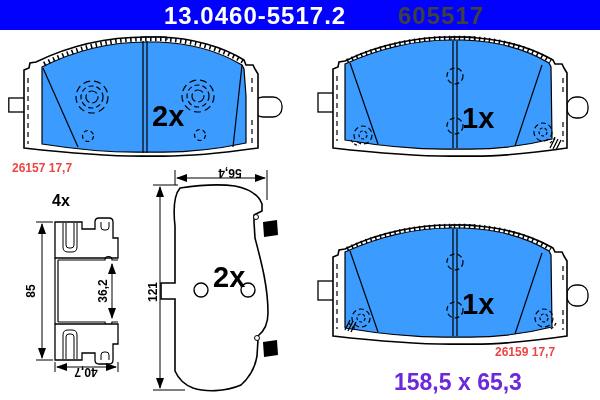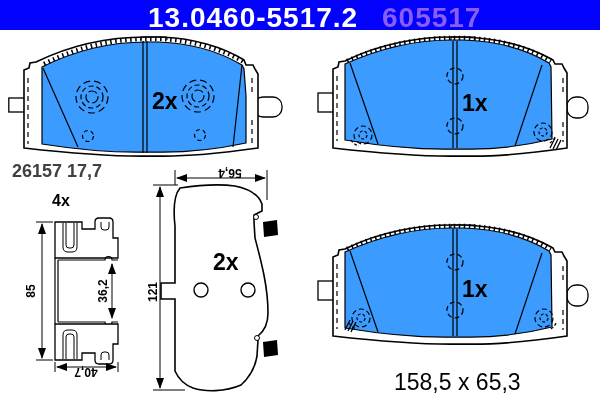--- a/index.html
+++ b/index.html
@@ -1,42 +1,42 @@
 <!DOCTYPE html>
 <html><head>
 <meta charset="utf-8">
 <style>
   html,body{margin:0;padding:0;background:#fff;}
   #stage{position:relative;width:600px;height:400px;background:#fff;overflow:hidden;
          font-family:"Liberation Sans","DejaVu Sans",sans-serif;}
   .abs{position:absolute;}
   #header-bar{left:0;top:0;width:600px;height:30px;}
-  .hdr-txt{top:2px;font-size:28px;font-weight:bold;letter-spacing:1px;white-space:nowrap;}
+  .hdr-txt{top:2px;font-size:24px;font-weight:bold;letter-spacing:1px;white-space:nowrap;margin-left:16px;}
   #part-number{left:148px;}
   #sku{left:382px;}
-  .art-label{font-size:18px;font-weight:bold;color:#404040;white-space:nowrap;letter-spacing:0px;}
+  .art-label{font-size:12px;font-weight:bold;color:#ef4444;white-space:nowrap;letter-spacing:0px;}
   .qty{font-weight:bold;color:#000;white-space:nowrap;}
-  .qty-lg{font-size:23px;}
-  #size-label{font-size:23px;font-weight:normal;color:#000000;white-space:nowrap;}
+  .qty-lg{font-size:29px;margin-top:12px;}
+  #size-label{font-size:23px;font-weight:bold;color:#6d28d9;white-space:nowrap;}
   svg{display:block;overflow:visible;}
   .outline{fill:#fff;stroke:#000;stroke-width:1.6;}
   .pad{stroke:#000;stroke-width:1.2;}
   .ln{fill:none;stroke:#000;stroke-width:1.2;}
   .thin{fill:none;stroke:#000;stroke-width:1;}
   .dim{fill:none;stroke:#000;stroke-width:1;}
   .dimtxt{font:bold 12px "Liberation Sans","DejaVu Sans",sans-serif;fill:#000;}
 </style>
 </head>
 <body>
 
 <div id="stage">
 
   <div id="header-bar" class="abs" style="background-color: rgb(2, 1, 254);"></div>
   <div id="part-number" class="abs hdr-txt" style="color: rgb(255, 255, 255);">13.0460-5517.2</div>
-  <div id="sku" class="abs hdr-txt" style="color: #8b5cf6; text-align: center;">605517</div>
+  <div id="sku" class="abs hdr-txt" style="color: #404040; text-align: center;">605517</div>
 
   <svg class="abs" style="left:8px;top:36px" width="292" height="130" viewBox="0 0 292 130">
     <rect x="0.8" y="62" width="17" height="14" class="outline" style="stroke-width:1.3"></rect>
     <rect x="246" y="61" width="28" height="20" rx="9" class="outline" style="stroke-width:1.3"></rect>
     <path class="outline" d="M 16,34 L 21,32 L 22,27 L 28,26
       C 65,8 105,1 138,1 L 152,1 C 185,2 215,11 236,24
       L 238,29 L 245,29 L 247,33 L 250,38 L 250,112
       C 215,117 180,121 146,120 C 108,121 60,117 16,112 Z"></path>
     <path d="M 133,4 V 1 H 159 V 4" class="thin"></path>
     <path class="pad" d="M 34,31 C 72,12 108,6 138,6 L 150,6 C 182,7 212,16 234,29
@@ -182,15 +182,16 @@
       <circle cx="229" cy="94" r="4" stroke-dasharray="3 2"></circle>
       <path d="M 241,99 A 13 13 0 0 1 234,106" stroke-dasharray="3 2"></path>
       <path d="M 22,40 V 105" stroke-dasharray="5 4"></path>
       <path d="M 248,42 V 58 M 248,86 V 106" stroke-dasharray="5 4"></path>
     </g>
     <g stroke="#000" stroke-width="1.3">
       <path d="M 30,106 L 35,96 M 33,107 L 38,97 M 36,108 L 41,98"></path>
     </g>
   </svg>
   <div class="abs qty qty-lg" style="left:462px;top:276px">1x</div>
+  <div class="abs art-label" style="left:495px;top:345px">26159 17,7</div>
   <div id="size-label" class="abs" style="left:394px;top:369px">158,5 x 65,3</div>
 
 </div>
 
 </body></html>

